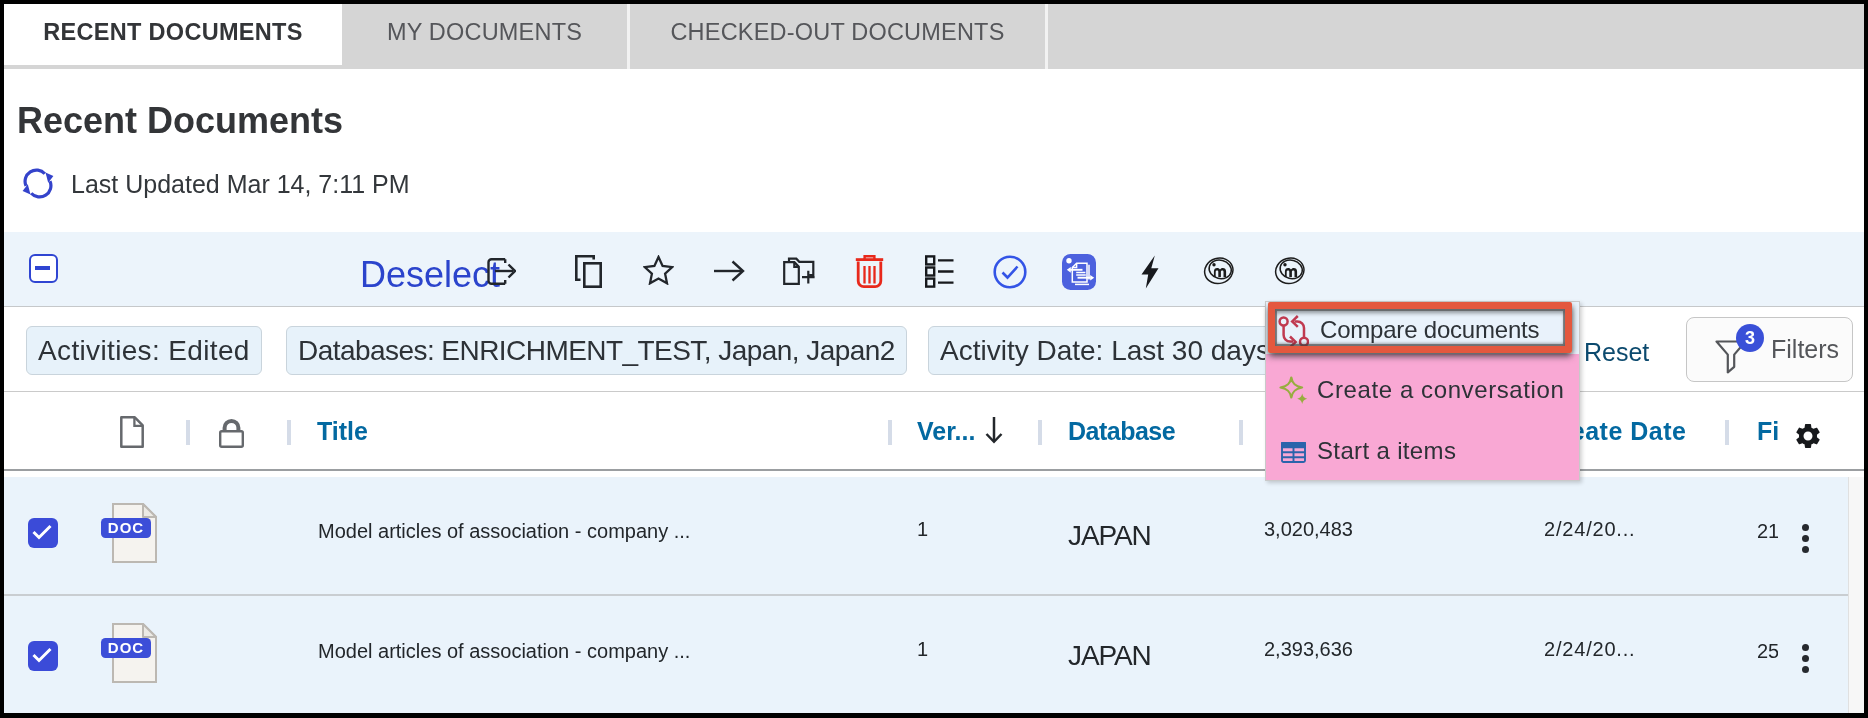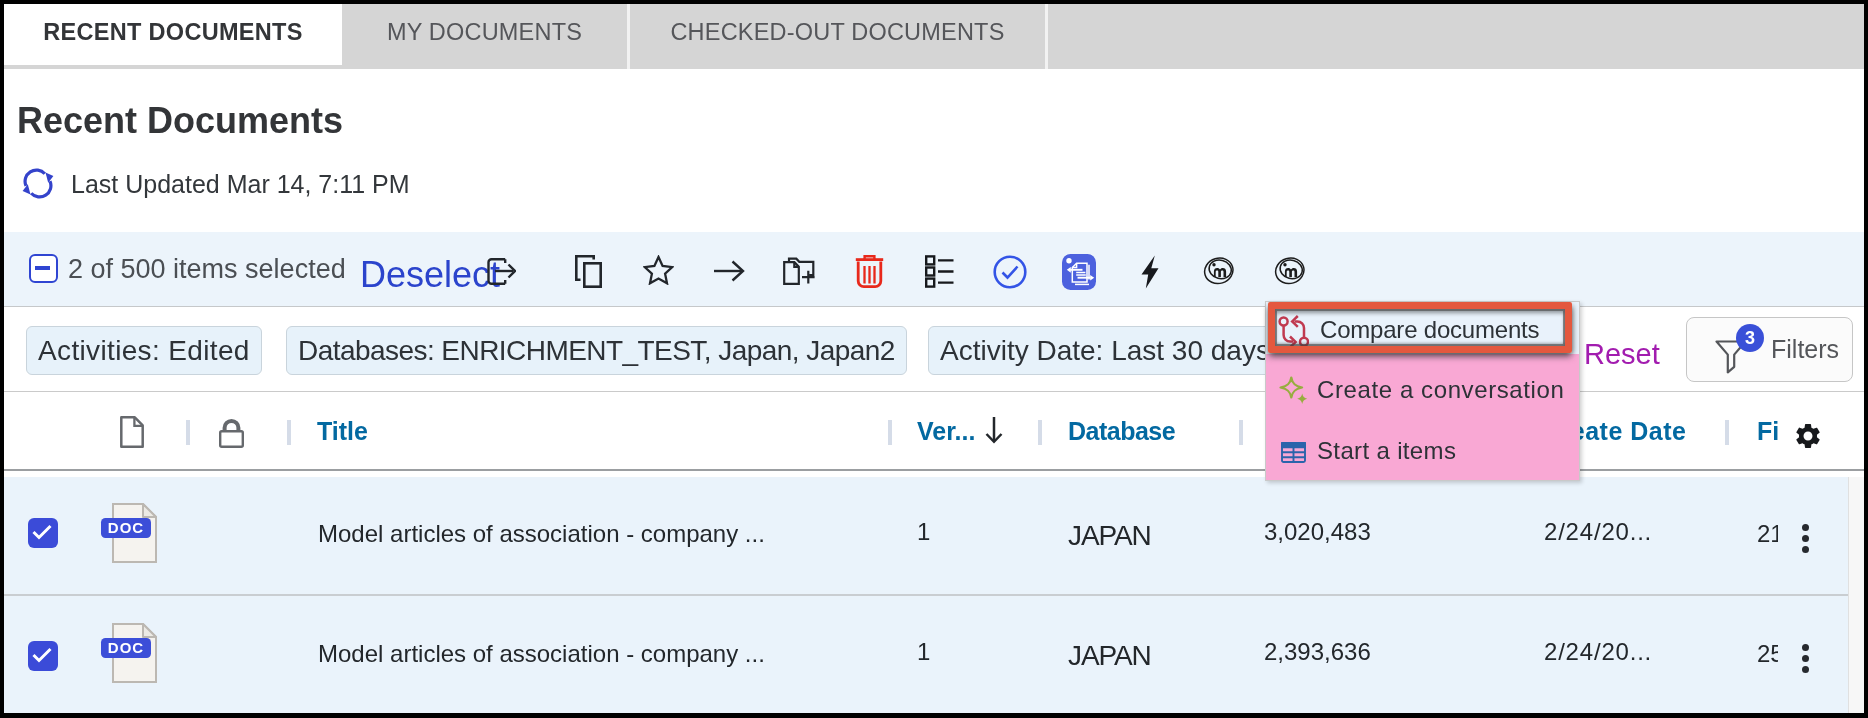--- a/index.html
+++ b/index.html
@@ -21,37 +21,37 @@
   
   .toolbar { position:absolute; left:4px; top:232px; right:4px; height:75px; background:#ecf4fb;
              border-bottom:1px solid #c6c8ca; }
   .tb-text { position:absolute; top:254px; font-size:27px; color:#4b4f54; }
   .tb-link { position:absolute; top:254px; font-size:36px; color:#2b44cc; }
   .icon { position:absolute; }
 
   
   .chip { position:absolute; top:326px; height:49px; background:#e7f2fa; border:1px solid #c9d4dc;
           border-radius:6px; font-size:28px; color:#2d3237; display:flex; align-items:center; padding:0 11px; }
-  .reset { position:absolute; top:338px; left:1584px; font-size:29px; color:#a21caf; }
+  .reset { position:absolute; top:338px; left:1584px; font-size:25px; color:#0c4a6e; }
   .filters-btn { position:absolute; left:1686px; top:317px; width:167px; height:65px; background:#fbfbfb;
                  border:1px solid #c6c6c6; border-radius:8px; }
   .filters-btn span { position:absolute; left:84px; top:17px; font-size:25px; color:#54565a; }
   .badge { position:absolute; left:49px; top:6px; width:28px; height:28px; border-radius:50%;
            background:#3a50d8; color:#fff; font-size:18px; font-weight:700; display:flex;
            align-items:center; justify-content:center; }
 
   
   .thead { position:absolute; left:4px; top:391px; right:4px; height:80px; background:#fff;
            border-top:1px solid #cacaca; border-bottom:2px solid #9b9ea1; }
   .th { position:absolute; font-size:25px; font-weight:700; color:#0369a1; top:417px; }
   .colsep { position:absolute; top:420px; width:3.5px; height:25px; background:#d5dce8; }
 
   
   .row { position:absolute; left:4px; right:20px; height:117px; background:#eaf3fb; }
-  .cell { position:absolute; font-size:24px; color:#23272b; }
+  .cell { position:absolute; font-size:20px; color:#23272b; }
   .scrolltrack { position:absolute; right:4px; width:16px; background:#f7f7f7; border-left:1px solid #e0e0e0; }
 
   
   .cb { position:absolute; width:29px; height:29px; border-radius:6px; }
   .cb.ind { border:2.5px solid #2f45d2; background:#fff; }
   .cb.ind::after { content:""; position:absolute; left:4px; top:9.5px; width:15px; height:4px; background:#2f45d2; }
   .cb.full { background:#3b4bd8; }
   .cb.full svg { position:absolute; left:4px; top:6px; }
   .docicon { position:absolute; width:58px; height:62px; }
 
@@ -93,21 +93,20 @@
       <path d="M4,17.8 A11.3,11.3 0 0 1 22.8,5.8"></path>
       <path d="M28,13.2 A11.3,11.3 0 0 1 9.2,25.2"></path>
     </g>
     <polygon fill="#3443cb" points="23.5,4.6 31.4,7.9 26.2,14.7"></polygon>
     <polygon fill="#3443cb" points="8.5,26.4 0.6,23.1 5.8,16.3"></polygon>
   </svg>
   <div class="updated">Last Updated Mar 14, 7:11 PM</div>
 
   <div class="toolbar"></div>
   <div class="cb ind" style="left:29px;top:254px;"></div>
-  <div class="tb-text" style="left:68px;">2 of 500 items selected</div>
   <div class="tb-link" style="left:360px;">Deselect</div>
 
   <svg class="icon" style="left:487px;top:258px" width="29" height="27" viewBox="0 0 29 27">
     <g fill="none" stroke="#22262b" stroke-width="2.4">
       <path d="M18.2,1.2 H4.5 a3,3 0 0 0 -3,3 v18.6 a3,3 0 0 0 3,3 H18.2"></path>
       <path d="M18.2,1.2 v3.8 M18.2,25.8 V22"></path>
       <path d="M8,13 H26"></path>
       <path d="M21.5,6.5 L28,13 L21.5,19.5"></path>
     </g>
   </svg>

